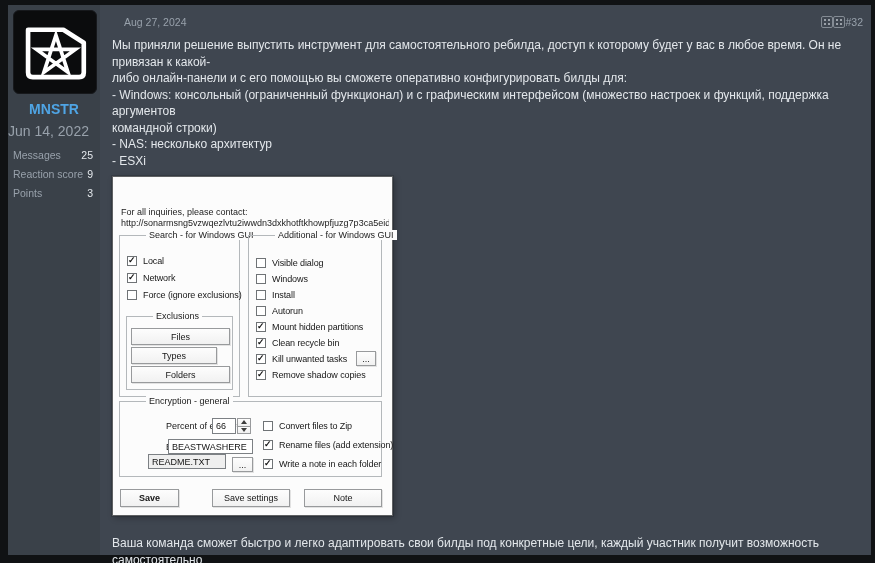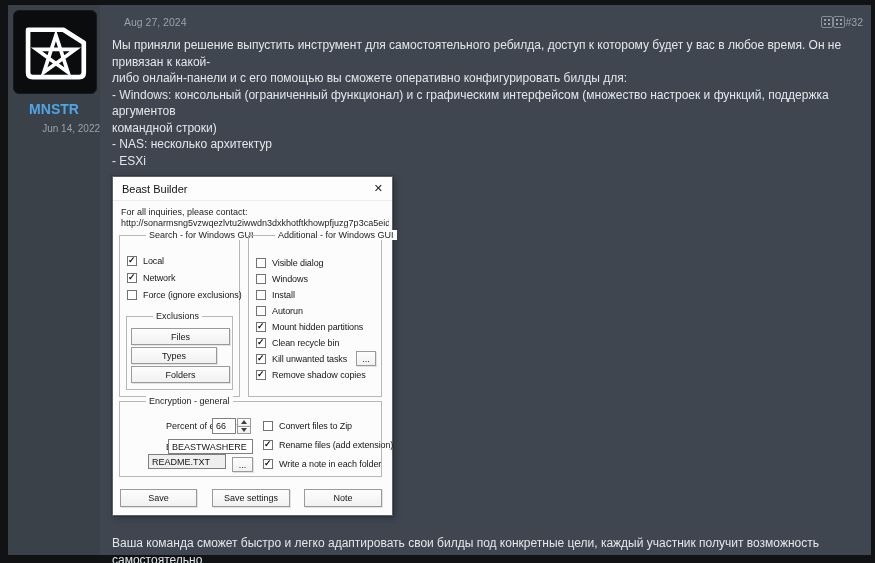--- a/index.html
+++ b/index.html
@@ -7,21 +7,21 @@
   body { font-family:"Liberation Sans", sans-serif; background:#101214; overflow:hidden; }
 
   .screen { position:relative; width:875px; height:563px; background:#101214; }
   .frame  { position:absolute; left:8px; top:5px; right:4px; bottom:8px; background:#3f4650; display:flex; }
 
   
   .sidebar { width:92px; background:#3a4149; flex:0 0 92px; padding-top:5px; }
   .avatar { width:84px; height:84px; margin:0 0 0 5px; background:#0b0c0d; border-radius:6px;
             border:1px solid #17191c; display:flex; align-items:center; justify-content:center; cursor:pointer; }
   .username { margin-top:7px; text-align:center; font-size:14px; font-weight:bold; color:#4fa5e5; cursor:pointer; }
-  .joindate { margin-top:6px; text-align:right; font-size:10px; color:#98a1ab; }
+  .joindate { margin-top:6px; text-align:left; font-size:14px; color:#98a1ab; }
   .stats { margin-top:10px; }
   .stat-row { display:flex; justify-content:space-between; padding:0 7px 0 5px; margin-bottom:7px; font-size:10.5px; }
   .stat-label { color:#98a1ab; }
   .stat-value { color:#e3e7eb; }
 
   
   .main { flex:1; position:relative; padding:10px 8px 0 12px; color:#e3e7eb; }
   .post-header { display:flex; align-items:center; font-size:10.5px; color:#98a1ab; height:14px;margin-left:12px; }
   .ph-right { margin-left:auto; display:flex; align-items:center; }
   .mini-icon { width:12px; height:12px; border:1px solid #848b94; border-radius:2px; cursor:pointer;
@@ -83,44 +83,54 @@
 
     <div class="sidebar">
       <div class="avatar">
         <svg width="78" height="78" viewBox="0 0 84 84">
           <path d="M 13 18 H 51 L 73 32 V 64 Q 73 69 68 69 H 18 Q 13 69 13 64 Z" fill="none" stroke="#ffffff" stroke-width="5" stroke-linejoin="round"></path>
           <path d="M 43 24 L 55.9 63.8 L 22.1 39.2 L 63.9 39.2 L 30.1 63.8 Z" fill="none" stroke="#ffffff" stroke-width="4" stroke-linejoin="miter"></path>
         </svg>
       </div>
       <div class="username">MNSTR</div>
       <div class="joindate">Jun 14, 2022</div>
+      <div class="stats">
+        <div class="stat-row">
+          <span class="stat-label">Messages</span>
+          <span class="stat-value">25</span>
+        </div>
+        <div class="stat-row">
+          <span class="stat-label">Reaction score</span>
+          <span class="stat-value">9</span>
+        </div>
+        <div class="stat-row">
+          <span class="stat-label">Points</span>
+          <span class="stat-value">3</span>
+        </div>
+      </div>
     </div>
 
     <div class="main">
       <div class="post-header">
         <span>Aug 27, 2024</span>
         <span class="ph-right">
           <span class="mini-icon"></span>
           <span class="mini-icon"></span>
           <span class="post-number">#32</span>
         </span>
       </div>
 
       <div class="para para1">Мы приняли решение выпустить инструмент для самостоятельного ребилда, доступ к которому будет у вас в любое время. Он не привязан к какой-
 либо онлайн-панели и с его помощью вы сможете оперативно конфигурировать билды для:
 - Windows: консольный (ограниченный функционал) и с графическим интерфейсом (множество настроек и функций, поддержка аргументов
 командной строки)
 - NAS: несколько архитектур
 - ESXi</div>
 
       <div class="win">
-        <div class="win-title">
-          <span class="win-title-text">Beast Builder</span>
-          <span class="win-close">✕</span>
-        </div>
 
         <div class="contact">
           <span>For all inquiries, please contact:</span><br>
           <span>http://sonarmsng5vzwqezlvtu2iwwdn3dxkhotftkhowpfjuzg7p3ca5eid.oni</span>
         </div>
 
         <div class="grp grp-search">
           <span class="grp-title">Search - for Windows GUI</span>
 
           <div class="cbrow" style="left:7px; top:20px;">
@@ -210,21 +220,21 @@
           <div class="cbrow" style="left:143px; top:38px;">
             <span class="cb" data-checked="true"></span>
             <span class="cb-label">Rename files (add extension)</span>
           </div>
           <div class="cbrow" style="left:143px; top:57px;">
             <span class="cb" data-checked="true"></span>
             <span class="cb-label">Write a note in each folder</span>
           </div>
         </div>
 
-        <div class="wbtn" style="left:7px;   top:312px; width:77px; height:18px;">Save</div>
+        <div class="wbtn" style="left:7px;   top:312px; width:59px; height:18px;font-weight:bold;">Save</div>
         <div class="wbtn" style="left:99px;  top:312px; width:78px; height:18px;">Save settings</div>
         <div class="wbtn" style="left:191px; top:312px; width:78px; height:18px;">Note</div>
       </div>
 
       <div class="para para2">Ваша команда сможет быстро и легко адаптировать свои билды под конкретные цели, каждый участник получит возможность самостоятельно
 задавать текст записки и настраивать параметры сборки.</div>
 
     </div>
   </div>
 </div>

